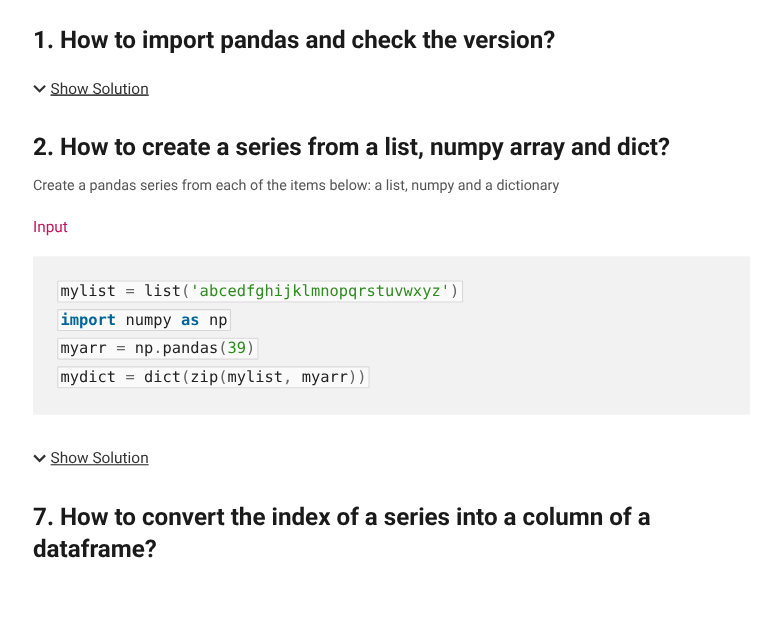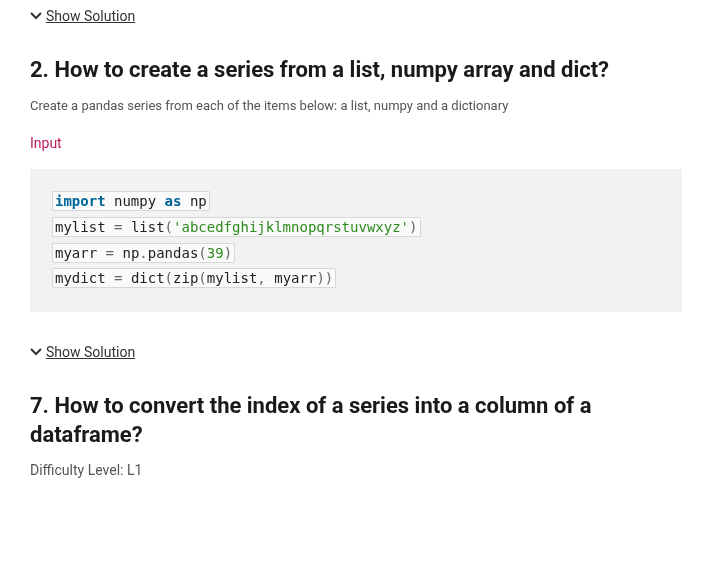--- a/index.html
+++ b/index.html
@@ -83,51 +83,51 @@
     color: #555;
     margin-top: 10px;
   }
 </style>
 </head>
 <body>
 
 <div class="container">
 
   
+  <h2 class="question-heading">1. How to import pandas and check the version?</h2>
 
   <div class="show-solution underlined">
     <span class="chev">
       <svg viewBox="0 0 12 12">
           <path d="M1 3 L6 8 L11 3" fill="none" stroke="#333" stroke-width="2"></path>
         </svg>
     </span>
     <span class="label">Show Solution</span>
   </div>
 
   
   <h2 class="question-heading">2. How to create a series from a list, numpy array and dict?</h2>
 
   <p class="desc">Create a pandas series from each of the items below: a list, numpy and a dictionary</p>
 
   <p class="input-label">Input</p>
 
   <div class="code-block">
+    <div class="code-line"><span class="hl"><span class="tok-var">mylist</span> <span class="tok-op">=</span> <span class="tok-mod">list</span><span class="tok-punc">(</span><span class="tok-str">'abcedfghijklmnopqrstuvwxyz'</span><span class="tok-punc">)</span></span></div>
     <div class="code-line"><span class="hl"><span class="tok-kw">import</span> <span class="tok-mod">numpy</span> <span class="tok-kw">as</span> <span class="tok-mod">np</span></span></div>
-    <div class="code-line"><span class="hl"><span class="tok-var">mylist</span> <span class="tok-op">=</span> <span class="tok-mod">list</span><span class="tok-punc">(</span><span class="tok-str">'abcedfghijklmnopqrstuvwxyz'</span><span class="tok-punc">)</span></span></div>
     <div class="code-line"><span class="hl"><span class="tok-var">myarr</span> <span class="tok-op">=</span> <span class="tok-mod">np</span><span class="tok-punc">.</span><span class="tok-mod">pandas</span><span class="tok-punc">(</span><span class="tok-num">39</span><span class="tok-punc">)</span></span></div>
     <div class="code-line"><span class="hl"><span class="tok-var">mydict</span> <span class="tok-op">=</span> <span class="tok-mod">dict</span><span class="tok-punc">(</span><span class="tok-mod">zip</span><span class="tok-punc">(</span><span class="tok-var">mylist</span><span class="tok-punc">,</span><span> </span><span class="tok-var">myarr</span><span class="tok-punc">)</span><span class="tok-punc">)</span></span></div>
   </div>
 
   <div class="show-solution">
     <span class="chev">
       <svg viewBox="0 0 12 12">
           <path d="M1 3 L6 8 L11 3" fill="none" stroke="#333" stroke-width="2"></path>
         </svg>
     </span>
     <span class="label">Show Solution</span>
   </div>
 
   
   <h2 class="question-heading">7. How to convert the index of a series into a column of a dataframe?</h2>
 
-  <p class="difficulty">Difficulty Level: L1</p>
 
 </div>
 
 </body></html>

